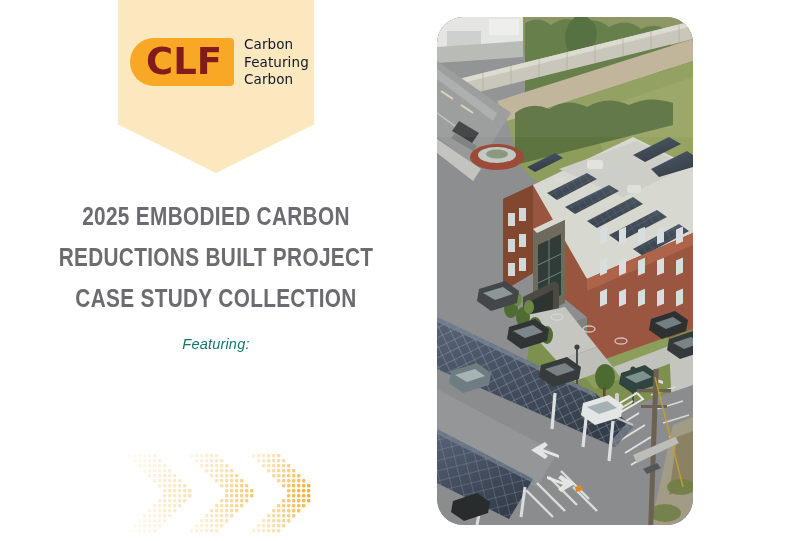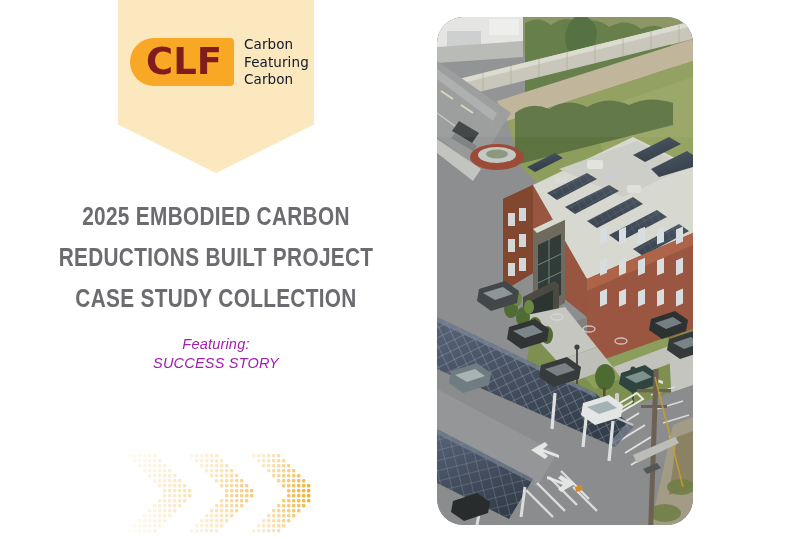--- a/index.html
+++ b/index.html
@@ -78,21 +78,21 @@
   }
   #headline .hl-line { display: block; white-space: nowrap; }
 
   
   #featuring {
     position: absolute;
     left: 0;
     top: 335px;
     width: 432px;
     text-align: center;
-    color: #a21caf;
+    color: #0f766e;
     font-family: "Liberation Sans", sans-serif;
     font-style: italic;
     font-size: 14.5px;
     line-height: 19.3px;
     letter-spacing: 0.2px;
   }
   #featuring .ft-line { display: block; white-space: nowrap; }
   #featuring .ft-line.caps { text-transform: uppercase; }
 
   
@@ -135,21 +135,20 @@
 </div>
 
 <div id="headline">
   <span class="hl-line">2025 EMBODIED CARBON</span>
   <span class="hl-line">REDUCTIONS BUILT PROJECT</span>
   <span class="hl-line">CASE STUDY COLLECTION</span>
 </div>
 
 <div id="featuring">
   <span class="ft-line">Featuring:</span>
-  <span class="ft-line caps">SUCCESS STORY</span>
 </div>
 
 <div id="chevrons">
   <svg width="186" height="82" viewBox="0 0 186 82" xmlns="http://www.w3.org/2000/svg">
     <defs>
       <linearGradient id="cgrad" x1="0" y1="0" x2="1" y2="0">
         <stop offset="0" stop-color="#f2a71b" stop-opacity="0.10"></stop>
         <stop offset="1" stop-color="#f0a011" stop-opacity="1"></stop>
       </linearGradient>
     </defs>

